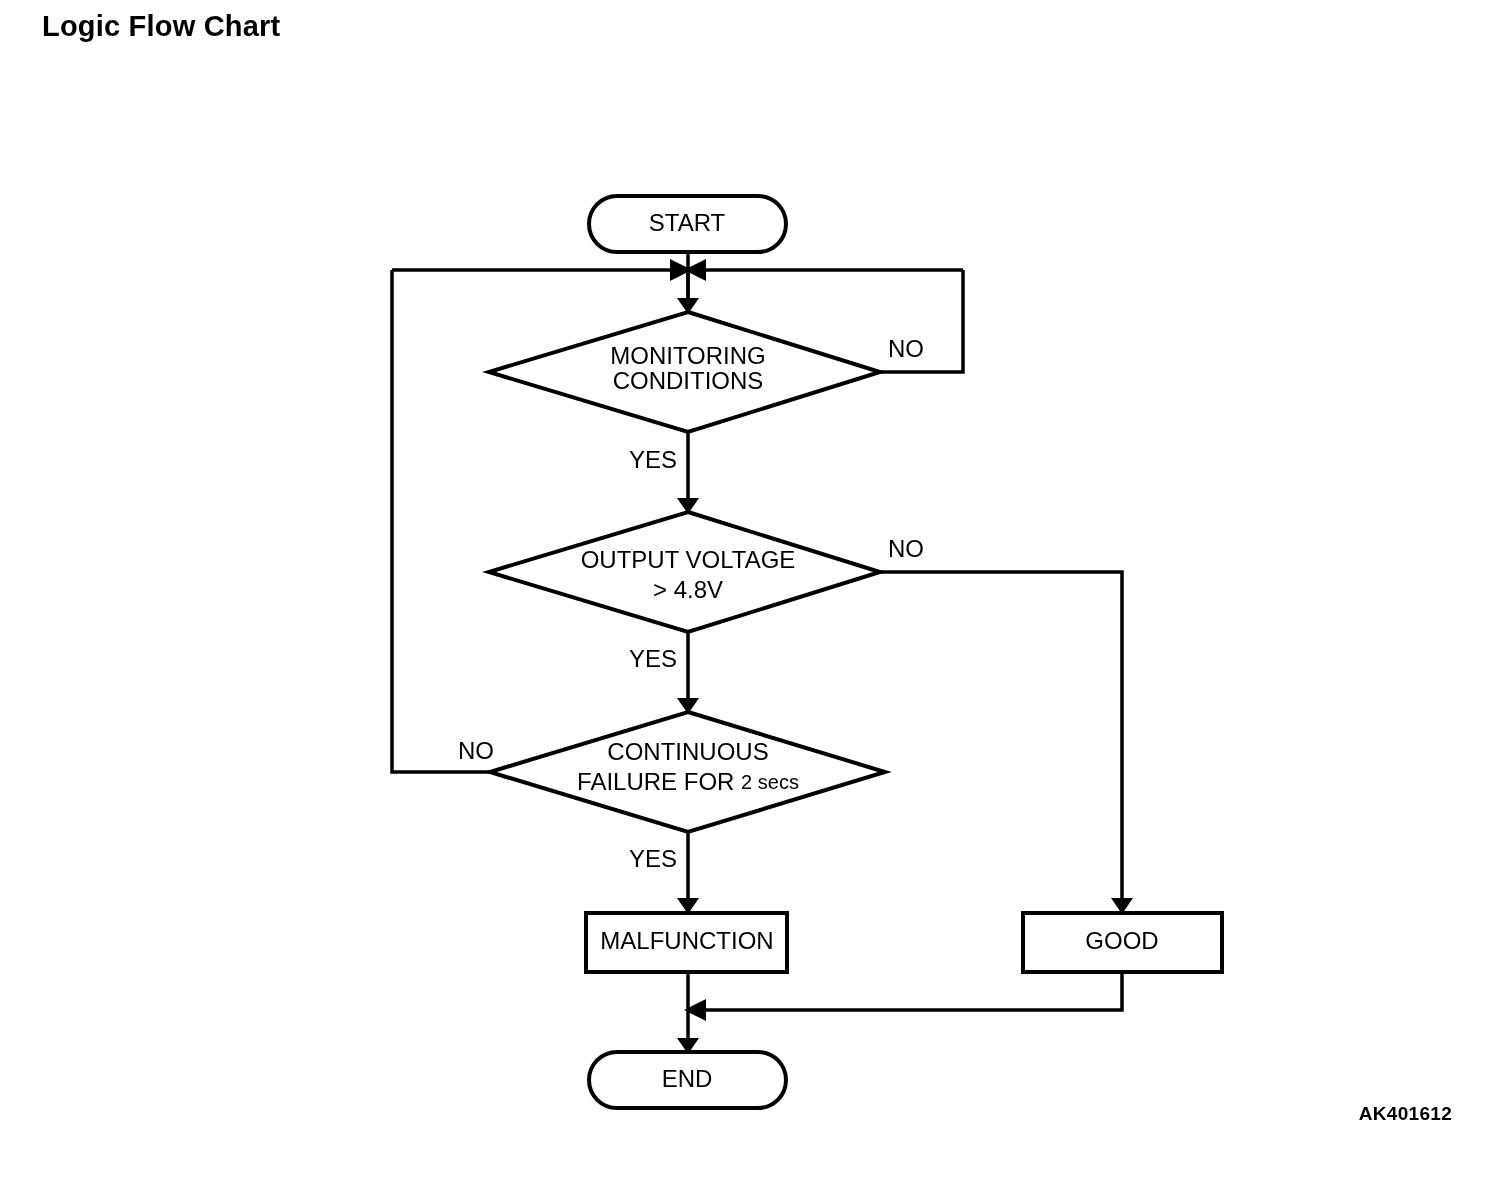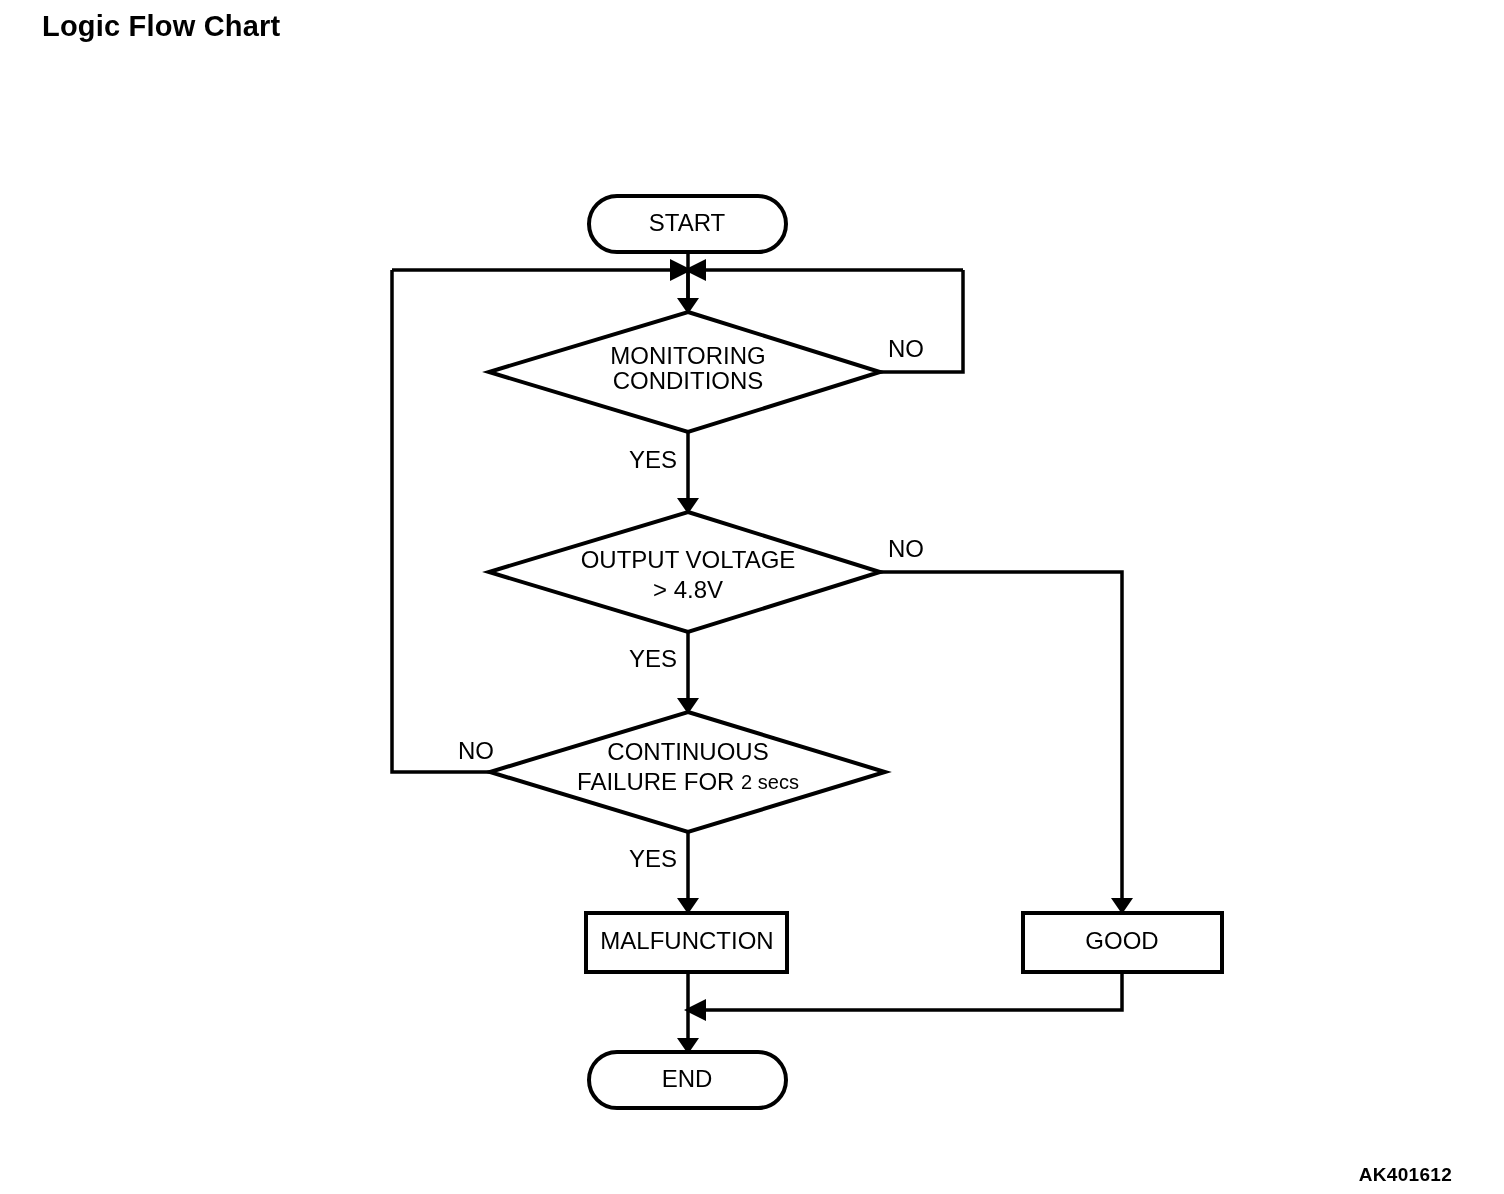--- a/index.html
+++ b/index.html
@@ -23,21 +23,21 @@
     left: 42px;
     top: 10px;
     font-size: 29px;
     font-weight: bold;
     letter-spacing: 0.2px;
     font-family: "Liberation Sans", sans-serif;
   }
   #refcode {
     position: absolute;
     right: 52px;
-    top: 1164px;
+    top: 1103px;
     font-size: 19px;
     font-weight: bold;
     letter-spacing: 0.3px;
     font-family: "Liberation Sans", sans-serif;
     text-align: center;
   }
   #flow-svg {
     position: absolute;
     left: 0;
     top: 0;

